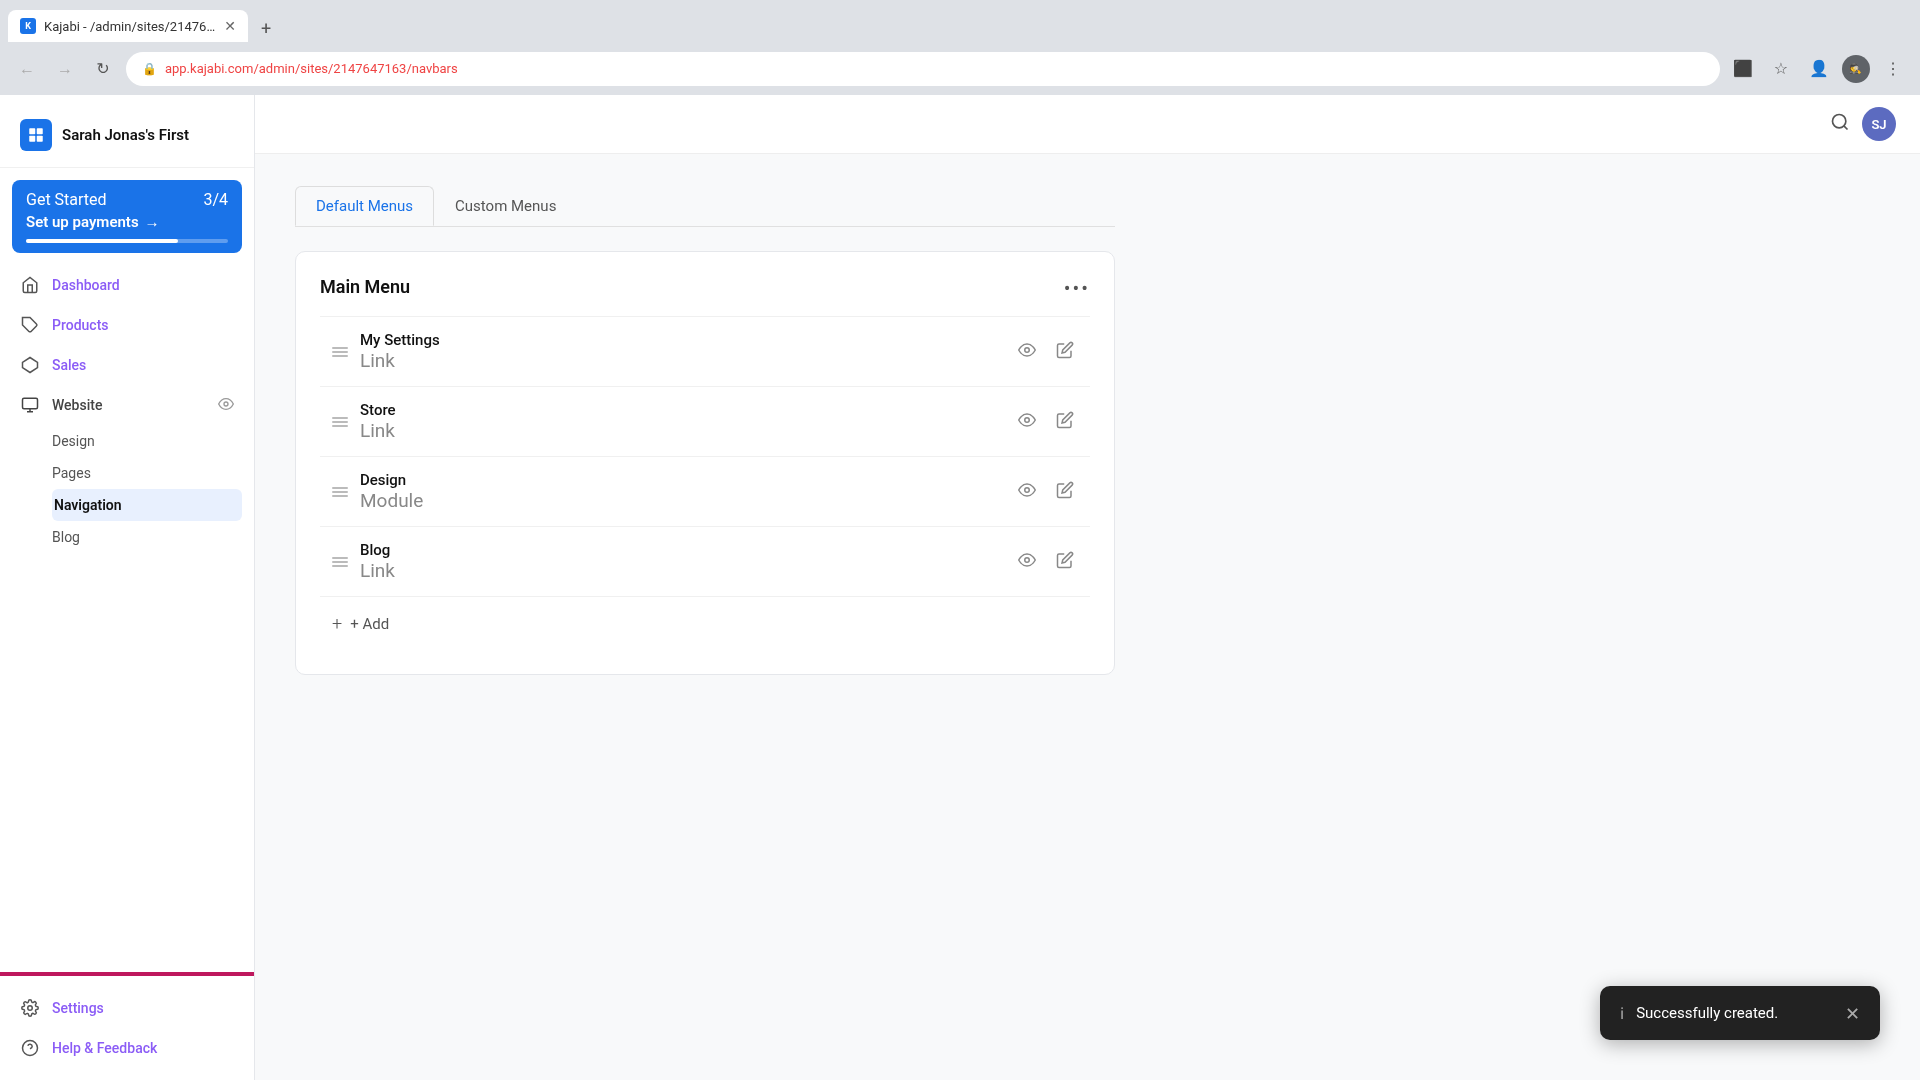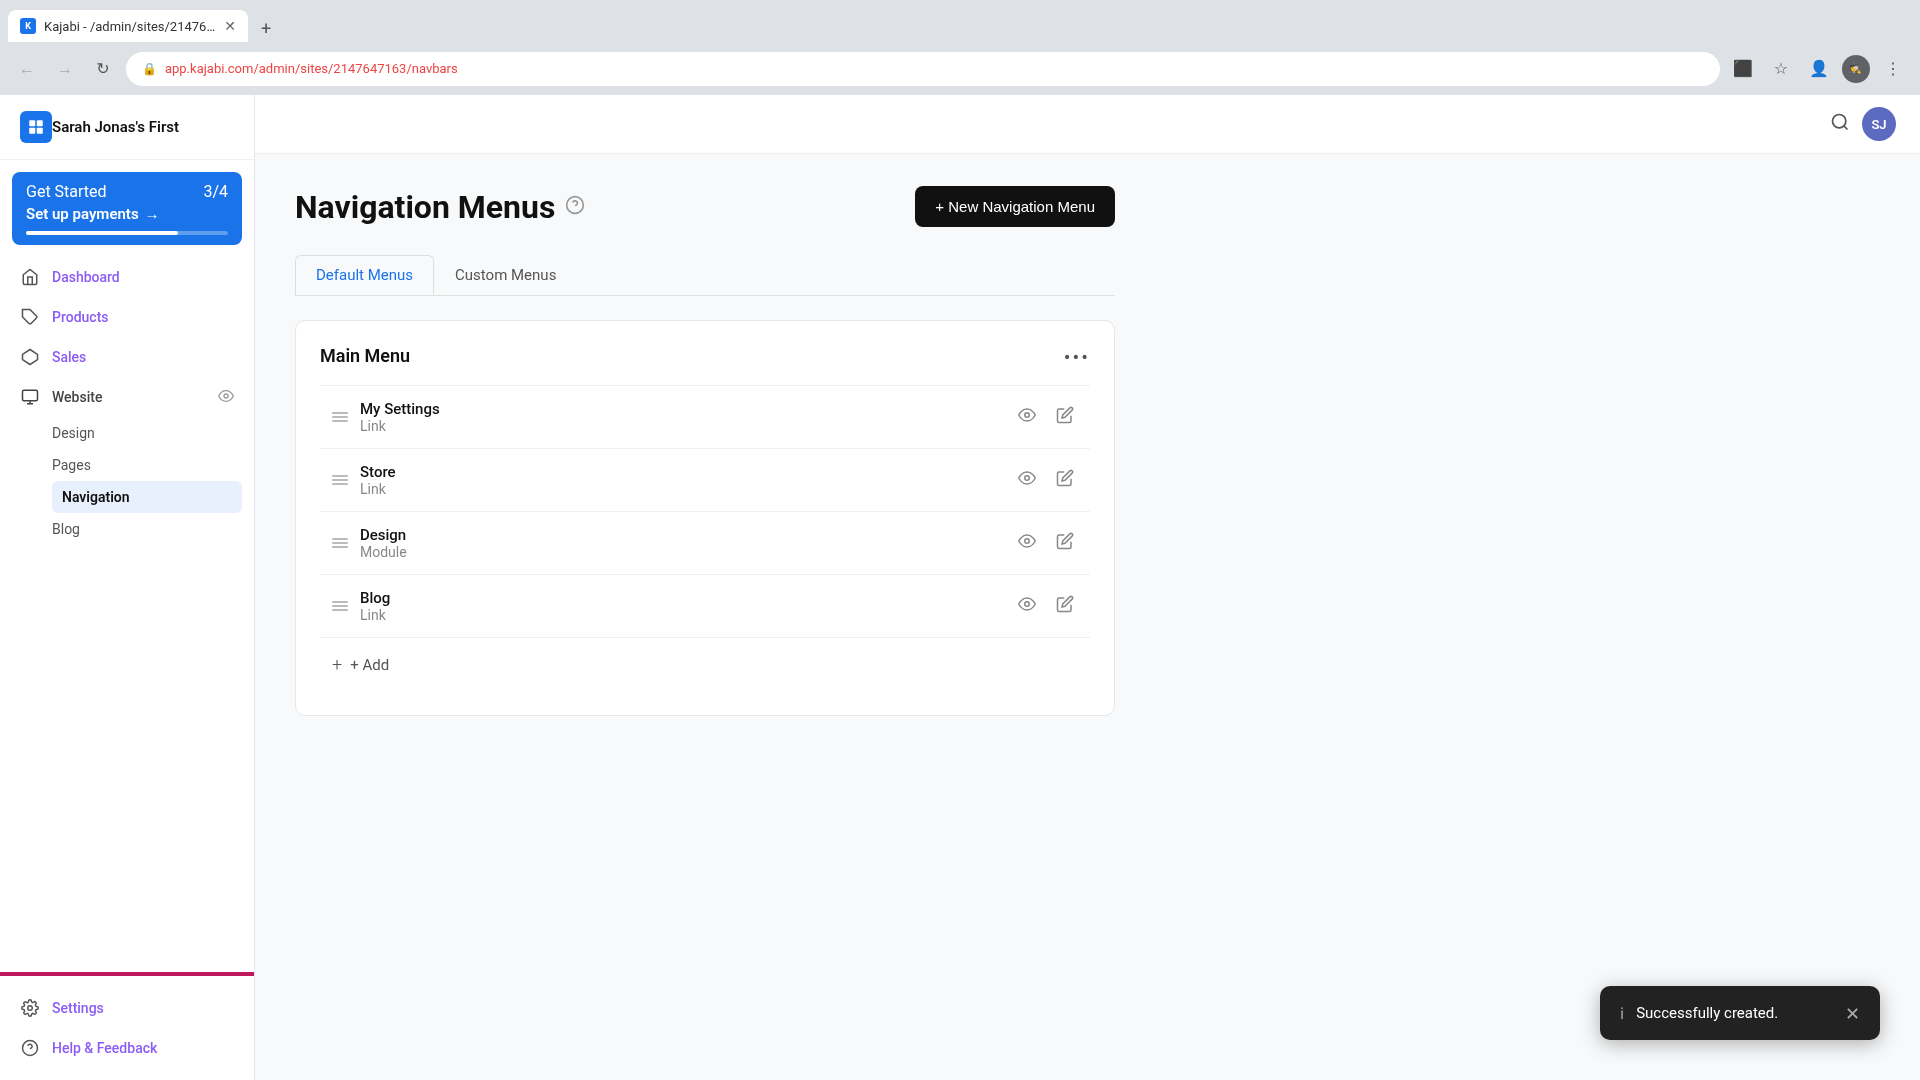--- a/index.html
+++ b/index.html
@@ -22,36 +22,36 @@
     .browser-actions { display: flex; align-items: center; gap: 8px; }
     .browser-action-btn { width: 30px; height: 30px; border-radius: 50%; display: flex; align-items: center; justify-content: center; color: #555; cursor: pointer; font-size: 16px; }
     .incognito-btn { background: #5f6368; color: white; border-radius: 50%; width: 28px; height: 28px; display: flex; align-items: center; justify-content: center; font-size: 11px; }
 
     
     .app-layout { display: flex; flex: 1; overflow: hidden; }
 
     
     .sidebar { width: 255px; background: #fff; border-right: 1px solid #e5e7eb; display: flex; flex-direction: column; flex-shrink: 0; overflow: hidden; position: relative; }
     .sidebar-scroll { flex: 1; overflow-y: auto; overflow-x: hidden; }
-    .sidebar-header { padding: 16px 20px; display: flex; align-items: center; border-bottom: 1px solid #f0f0f0; }
+    .sidebar-header { padding: 16px 20px; display: flex; align-items: center; gap: 10px; border-bottom: 1px solid #f0f0f0; margin-top: 8px; }
     .sidebar-logo { width: 32px; height: 32px; background: #1a73e8; border-radius: 6px; display: flex; align-items: center; justify-content: center; color: white; font-size: 14px; font-weight: bold; flex-shrink: 0; }
     .sidebar-brand { font-size: 15px; font-weight: 600; color: #111; }
 
     .get-started-banner { background: #1a73e8; margin: 12px; border-radius: 8px; padding: 10px 14px; color: white; cursor: pointer; }
     .get-started-top { display: flex; justify-content: space-between; align-items: flex-end; font-size: 16px; margin-bottom: 4px; }
     .get-started-title { font-size: 15px; font-weight: 600; display: flex; align-items: center; gap: 6px; }
     .progress-bar { height: 4px; background: rgba(255,255,255,0.3); border-radius: 2px; margin-top: 8px; }
     .progress-fill { height: 100%; background: white; border-radius: 2px; width: 75%; }
 
     .nav-item { display: flex; align-items: center; gap: 12px; padding: 10px 20px; cursor: pointer; color: #8b5cf6; font-size: 14px; font-weight: 500; transition: background 0.15s; }
     .nav-item .nav-icon { width: 20px; height: 20px; display: flex; align-items: center; justify-content: center; flex-shrink: 0; color: #555; }
 
     .sub-nav { padding-left: 52px; }
     .sub-nav-item { padding: 8px 20px 8px 0; cursor: pointer; font-size: 14px; color: #555; display: block; }
-    .sub-nav-item.active { color: #111; font-weight: 600; background: #e8f0fe; border-radius: 6px; padding-left: 10px; margin-right: 12px; }
+    .sub-nav-item.active { color: #111; font-weight: 600; background: #e8f0fe; border-radius: 6px; padding-left: 2px; margin-right: 12px; }
 
     .website-nav-item { display: flex; align-items: center; gap: 12px; padding: 10px 20px; cursor: pointer; color: #444; font-size: 14px; font-weight: 500; }
     .website-nav-item .nav-icon { width: 20px; height: 20px; display: flex; align-items: center; justify-content: center; flex-shrink: 0; }
     .website-right { margin-left: auto; }
 
     .sidebar-bottom { padding: 12px 0; border-top: 4px solid #be185d; }
 
     
     .top-bar { display: flex; align-items: center; justify-content: flex-end; padding: 12px 24px; background: #fff; border-bottom: 1px solid #eee; gap: 12px; }
     .top-search-btn { color: #555; cursor: pointer; font-size: 20px; }
@@ -79,21 +79,21 @@
     .menu-card-header { display: flex; justify-content: space-between; margin-bottom: 16px; }
     .menu-card-title { font-size: 18px; font-weight: 600; color: #111; }
     .menu-card-actions { color: #555; cursor: pointer; font-size: 20px; letter-spacing: 2px; }
 
     .menu-items { display: flex; flex-direction: column; }
     .menu-item-row { display: flex; align-items: center; padding: 14px 12px; border-top: 1px solid #f0f0f0; gap: 12px; }
     .drag-handle { color: #bbb; cursor: grab; font-size: 16px; display: flex; flex-direction: column; gap: 2px; }
     .drag-handle span { display: block; width: 16px; height: 2px; background: #bbb; border-radius: 1px; }
     .menu-item-info { flex: 1; }
     .menu-item-name { font-size: 15px; font-weight: 500; color: #111; }
-    .menu-item-type { font-size: 14px; color: #888; }
+    .menu-item-type { font-size: 19px; color: #888; }
     .menu-item-actions { display: flex; gap: 12px; align-items: center; }
     .item-action-btn { color: #888; cursor: pointer; font-size: 16px; padding: 4px; }
 
     .add-btn { display: flex; align-items: center; gap: 8px; padding: 16px 12px; color: #555; cursor: pointer; font-size: 15px; border-top: 1px solid #f0f0f0; }
 
     
     .toast { position: fixed; bottom: 40px; right: 40px; background: #222; color: white; border-radius: 10px; padding: 16px 20px; display: flex; align-items: center; gap: 12px; font-size: 15px; box-shadow: 0 4px 20px rgba(0,0,0,0.3); z-index: 1000; min-width: 280px; }
     .toast-icon { color: #aaa; font-size: 16px; flex-shrink: 0; }
     .toast-text { flex: 1; }
     .toast-close { color: #aaa; cursor: pointer; font-size: 18px; }
@@ -251,33 +251,20 @@
             <circle cx="11" cy="11" r="8"></circle>
             <line x1="21" y1="21" x2="16.65" y2="16.65"></line>
           </svg>
       </div>
       <div class="avatar">SJ</div>
     </div>
 
     <div class="main-content">
       <div class="content-area">
 
-        <div class="page-header">
-          <div class="page-title-row">
-            <h1 class="page-title">Navigation Menus</h1>
-            <span class="help-icon">
-              <svg width="20" height="20" viewBox="0 0 24 24" fill="none" stroke="currentColor" stroke-width="2">
-                  <circle cx="12" cy="12" r="10"></circle>
-                  <path d="M9.09 9a3 3 0 0 1 5.83 1c0 2-3 3-3 3"></path>
-                  <line x1="12" y1="17" x2="12.01" y2="17"></line>
-                </svg>
-            </span>
-          </div>
-          <button class="new-nav-btn">+ New Navigation Menu</button>
-        </div>
 
         <div class="tabs">
           <div class="tab active">Default Menus</div>
           <div class="tab">Custom Menus</div>
         </div>
 
         <div class="menu-card">
           <div class="menu-card-header">
             <span class="menu-card-title">Main Menu</span>
             <span class="menu-card-actions">•••</span>

